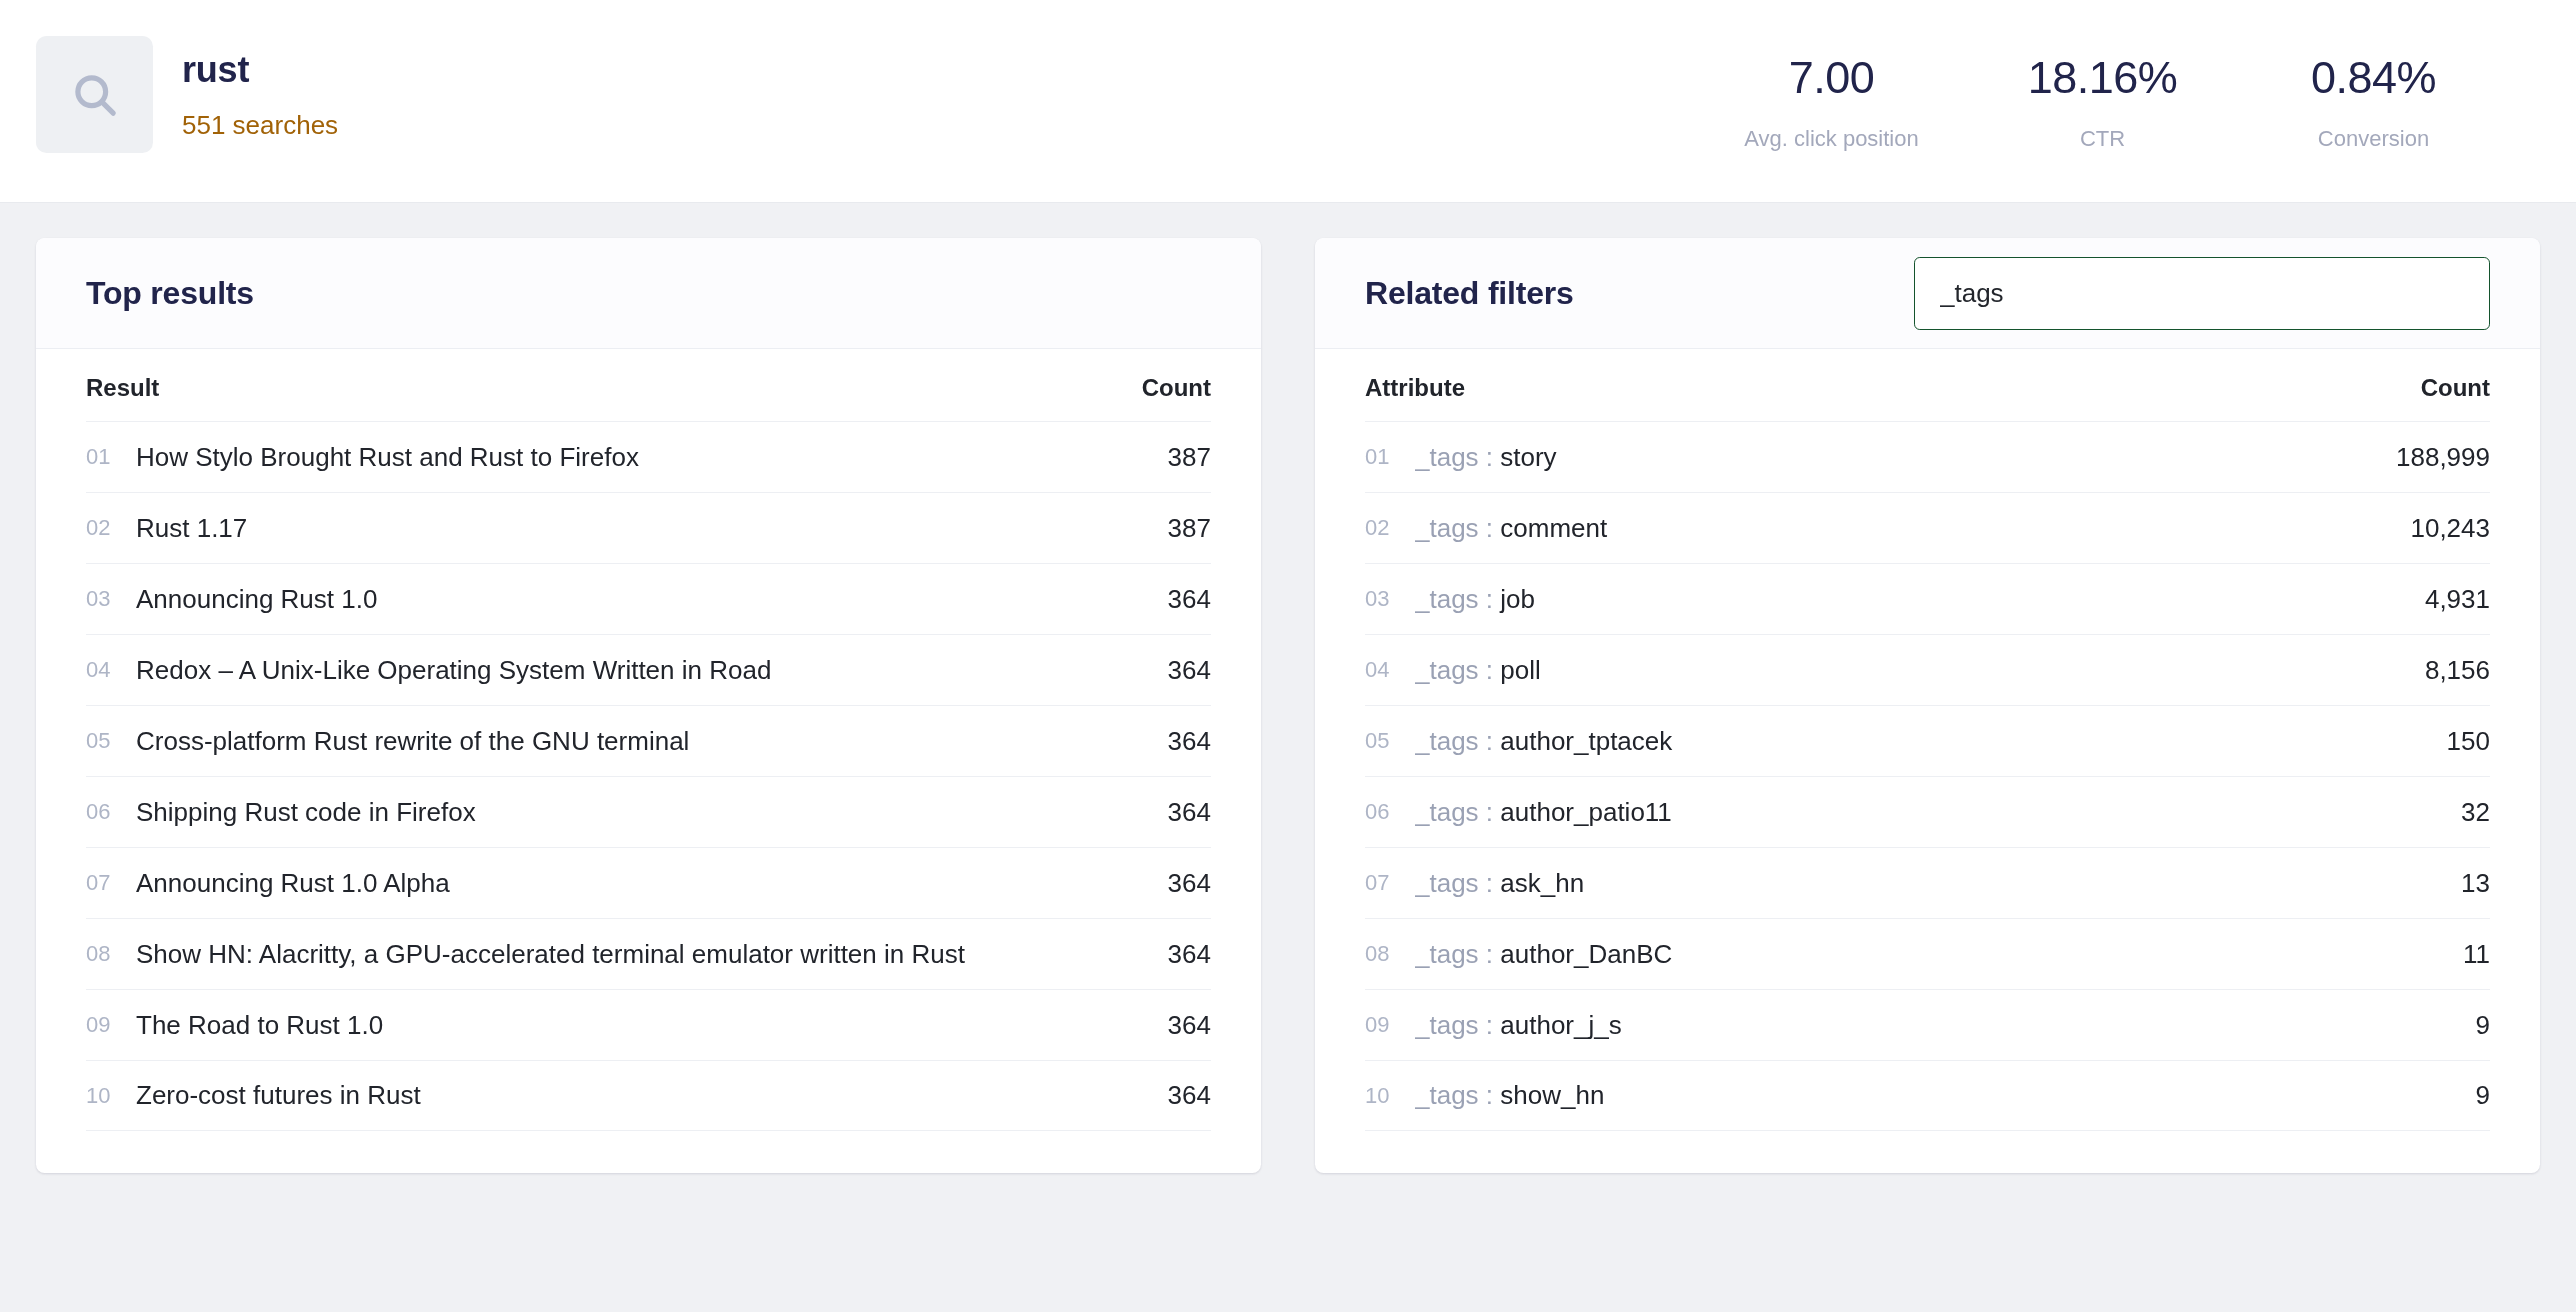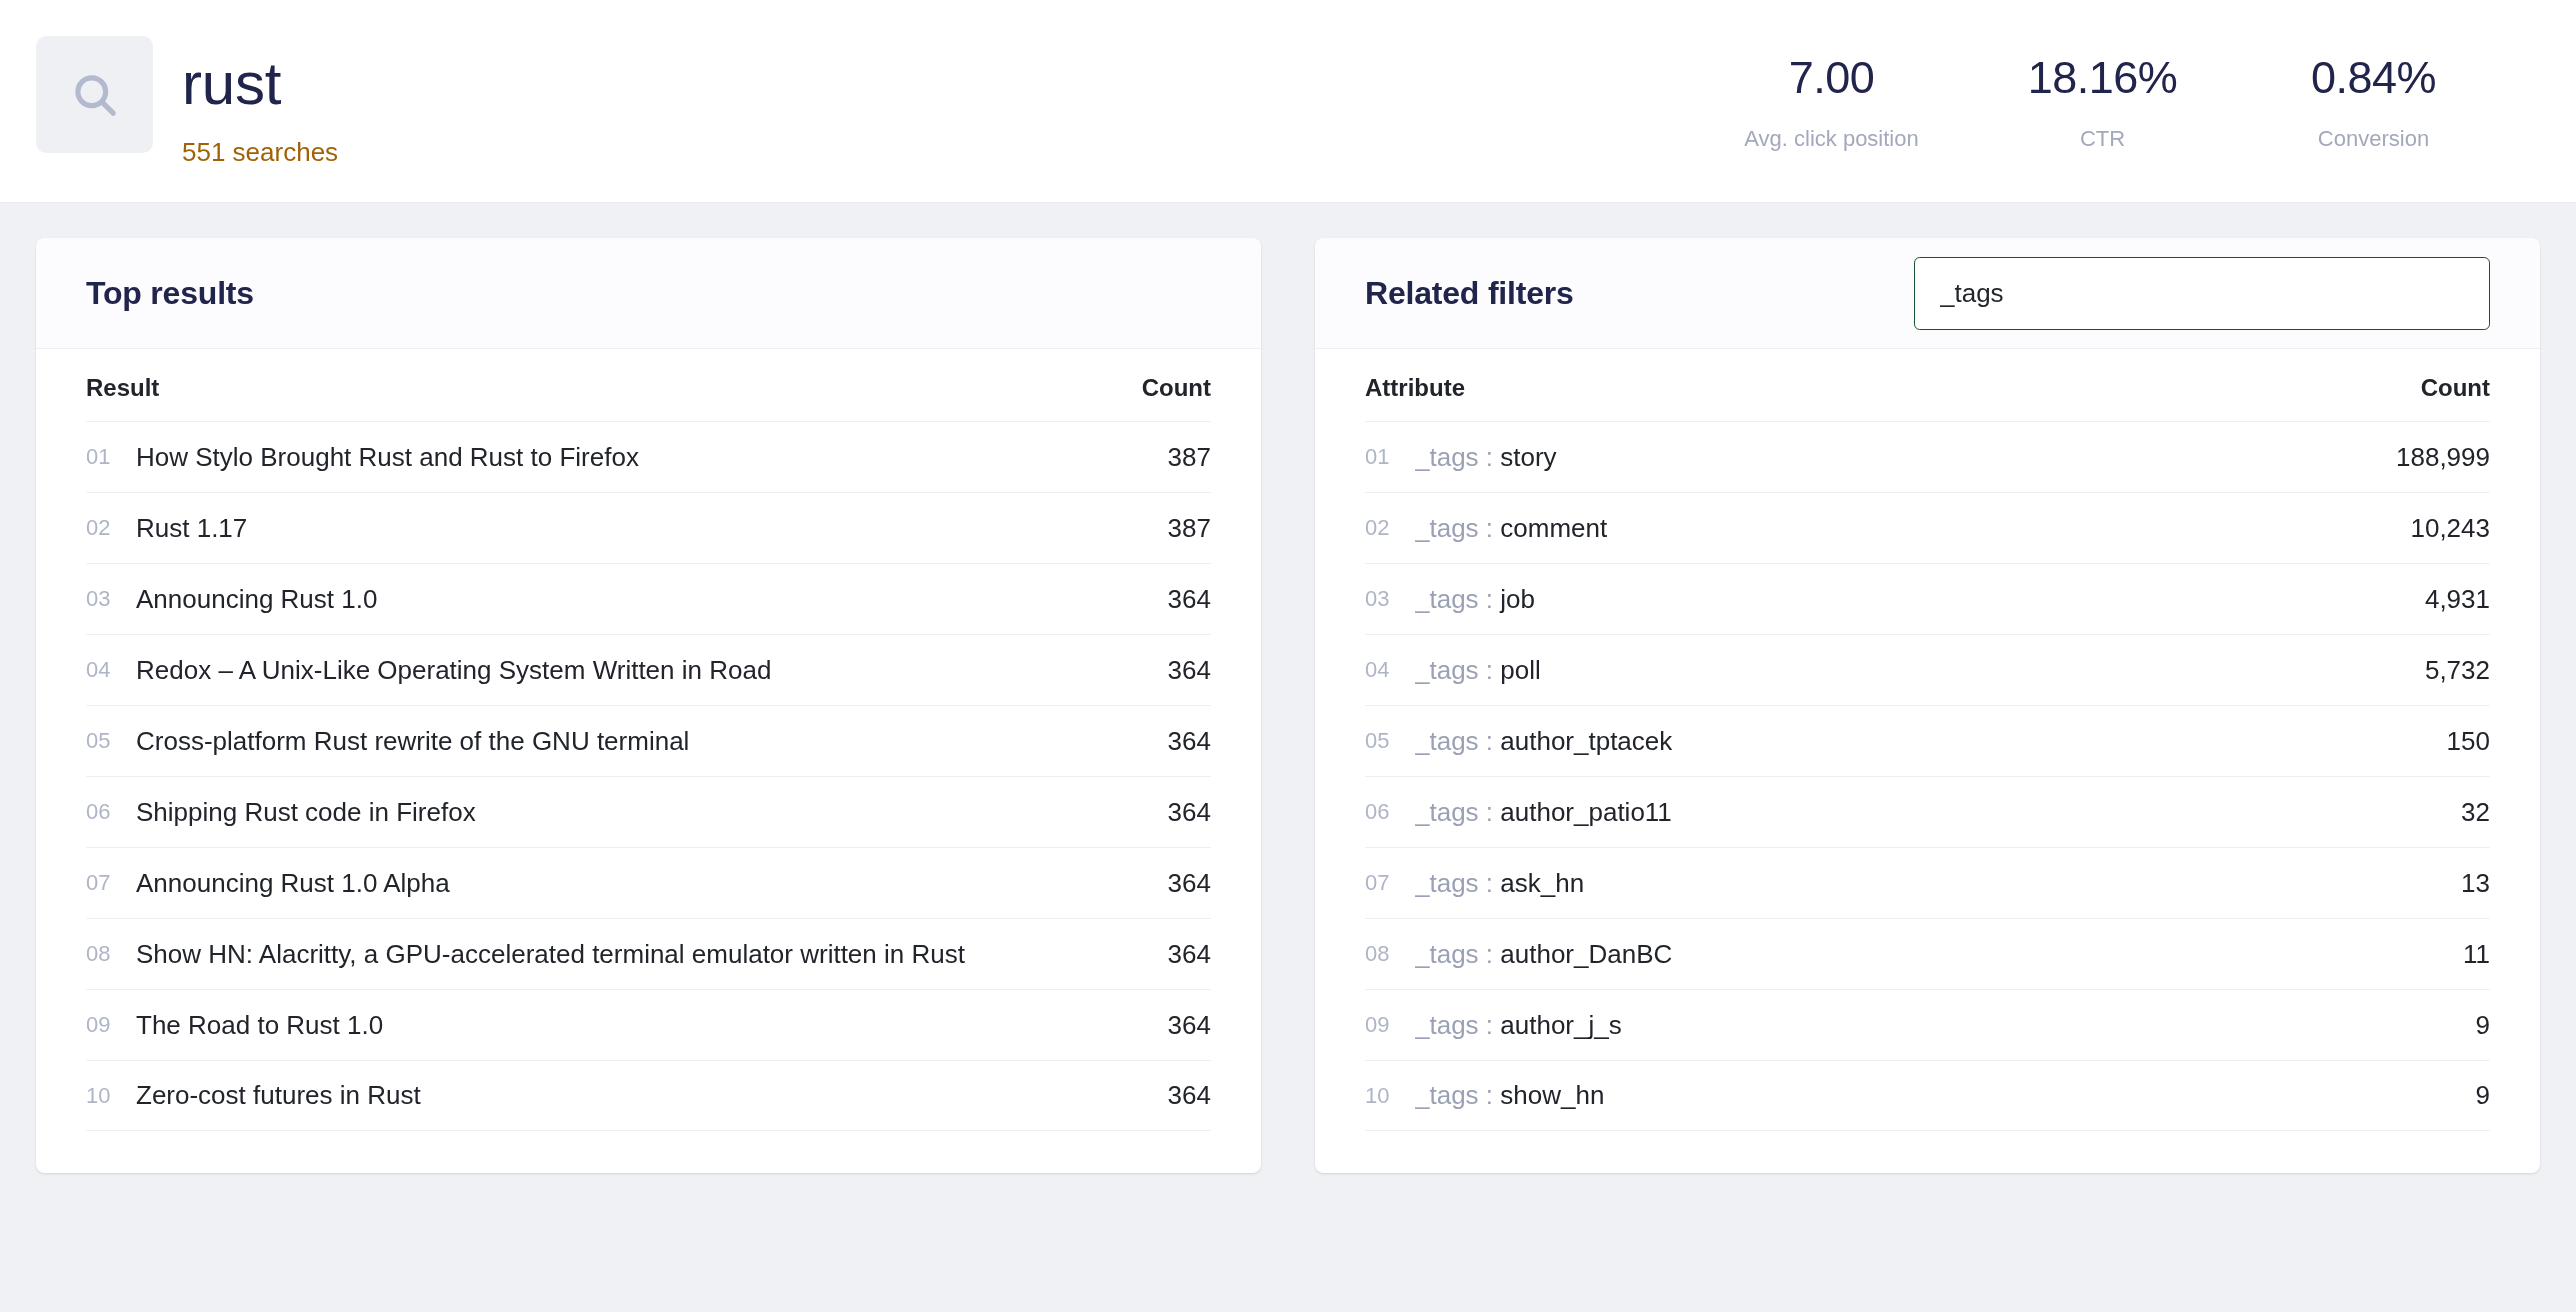--- a/index.html
+++ b/index.html
@@ -41,22 +41,22 @@
     flex: 0 0 auto;
   }
 
   .search-icon-box svg { display: block; }
 
   .header-titles {
     padding-top: 13.4px;
   }
 
   .query-title {
-    font-size: 60px;
-    font-weight: 400;
+    font-size: 36px;
+    font-weight: 700;
     color: #21244b;
     line-height: 1.15;
     letter-spacing: -0.2px;
   }
 
   .query-sub {
     margin-top: 19px;
     font-size: 26px;
     color: #a16207;
     font-weight: 400;
@@ -319,21 +319,21 @@
             <div class="row-count">10,243</div>
           </div>
           <div class="row">
             <div class="row-rank">03</div>
             <div class="row-label"><span class="attr-prefix">_tags : </span><span class="attr-value">job</span></div>
             <div class="row-count">4,931</div>
           </div>
           <div class="row">
             <div class="row-rank">04</div>
             <div class="row-label"><span class="attr-prefix">_tags : </span><span class="attr-value">poll</span></div>
-            <div class="row-count">5,732</div>
+            <div class="row-count">8,156</div>
           </div>
           <div class="row">
             <div class="row-rank">05</div>
             <div class="row-label"><span class="attr-prefix">_tags : </span><span class="attr-value">author_tptacek</span></div>
             <div class="row-count">150</div>
           </div>
           <div class="row">
             <div class="row-rank">06</div>
             <div class="row-label"><span class="attr-prefix">_tags : </span><span class="attr-value">author_patio11</span></div>
             <div class="row-count">32</div>

